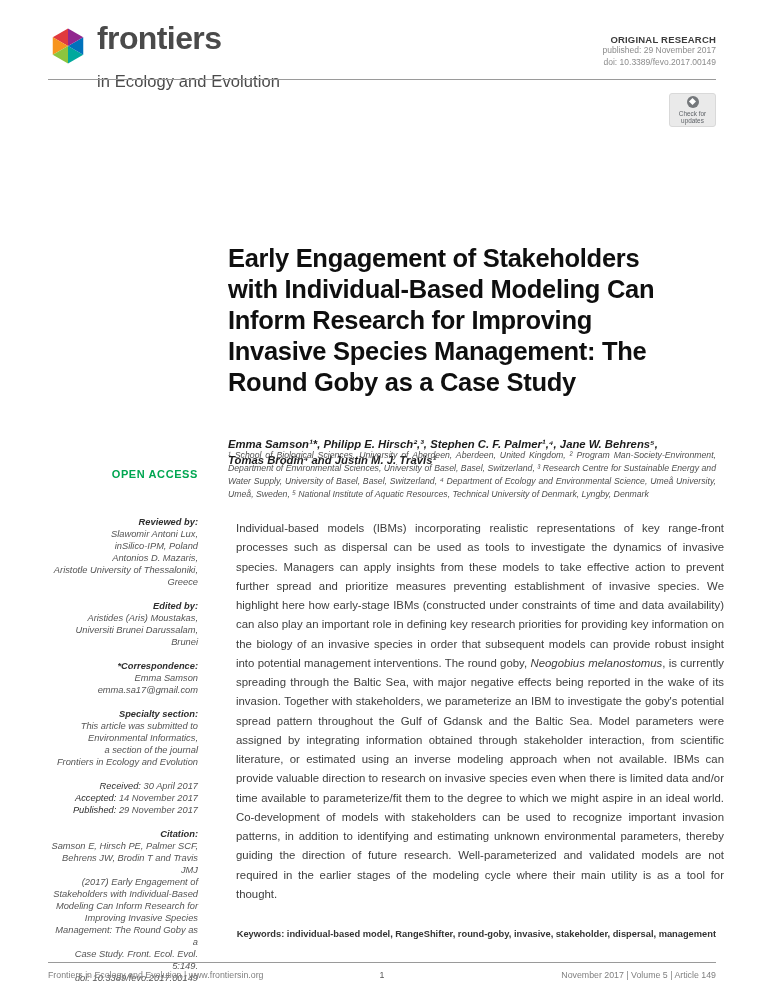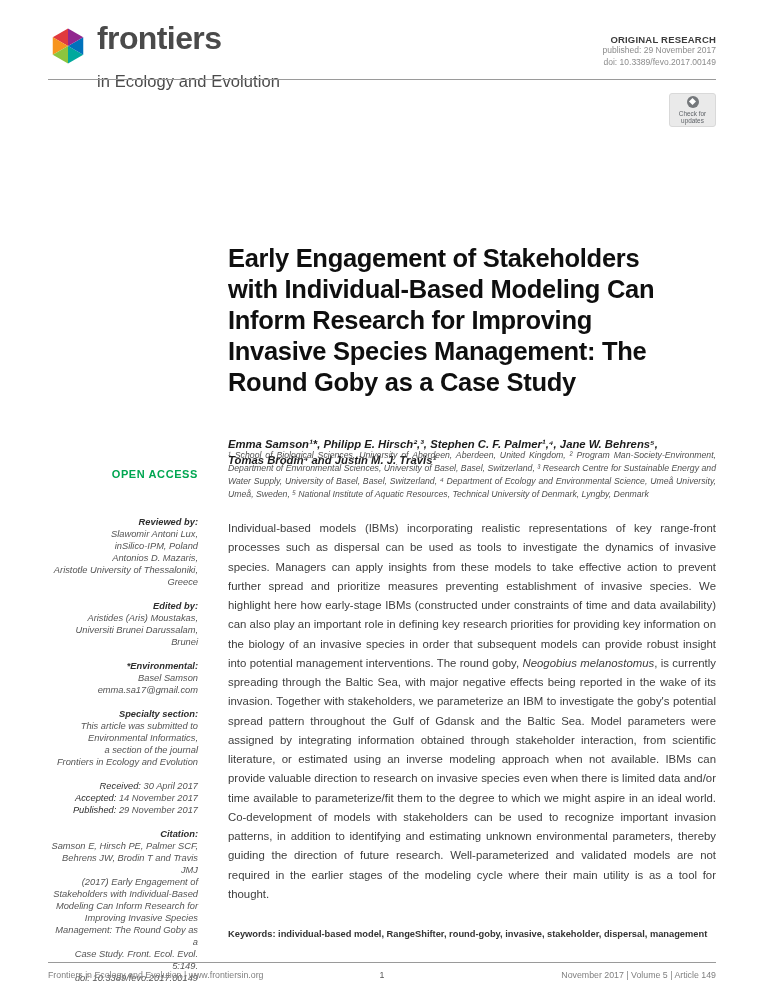--- a/index.html
+++ b/index.html
@@ -39,24 +39,24 @@
              color:#555; line-height:12px; }
   .open-access { font-size:11px; font-weight:bold; font-style:normal; letter-spacing:0.6px; margin-bottom:36px; }
   .sb-block { margin-bottom:12px; }
   .sb-label { font-weight:bold; font-style:italic; color:#2e2e2e; }
   .sb-text { font-style:italic; white-space:pre-line; }
   .sb-link { font-style:italic; color:#555; cursor:pointer; }
   .sb-date-row { font-style:italic; }
   .sb-label-inline { font-weight:normal; font-style:italic; color:#2e2e2e; }
 
   
-  .abstract { position:absolute; top:519px; left:228px; width:488px; font-size:11.4px; color:#3d3d3d;
+  .abstract { position:absolute; top:519px; left:236px; width:488px; font-size:11.4px; color:#3d3d3d;
               line-height:19.25px; text-align:justify; }
   .species { font-style:italic; }
-  .keywords { position:absolute; top:929px; left:228px; width:488px; font-size:9.3px; font-weight:bold; color:#333; }
+  .keywords { position:absolute; top:929px; left:228px; width:488px; font-size:9.3px; font-weight:bold; color:#333;text-align:right; }
 
   
   .footer-rule { position:absolute; top:962px; left:48px; right:48px; border-top:1px solid #9a9a9a; }
   .footer { position:absolute; top:970px; left:48px; right:48px; height:14px; font-size:8.8px; color:#808080; }
   .footer-left { position:absolute; left:0; top:0; cursor:pointer; }
   .footer-page { position:absolute; left:0; right:0; top:0; text-align:center; color:#555; }
   .footer-right { position:absolute; right:0; top:0; }
 </style>
 </head>
 <body>
@@ -113,22 +113,22 @@
 Greece</div>
     </div>
 
     <div class="sb-block">
       <div class="sb-label">Edited by:</div>
       <div class="sb-text">Aristides (Aris) Moustakas,
 Universiti Brunei Darussalam, Brunei</div>
     </div>
 
     <div class="sb-block">
-      <div class="sb-label">*Environmental:</div>
-      <div class="sb-text">Basel Samson</div>
+      <div class="sb-label">*Correspondence:</div>
+      <div class="sb-text">Emma Samson</div>
       <div class="sb-link">emma.sa17@gmail.com</div>
     </div>
 
     <div class="sb-block">
       <div class="sb-label">Specialty section:</div>
       <div class="sb-text">This article was submitted to
 Environmental Informatics,
 a section of the journal
 Frontiers in Ecology and Evolution</div>
     </div>

